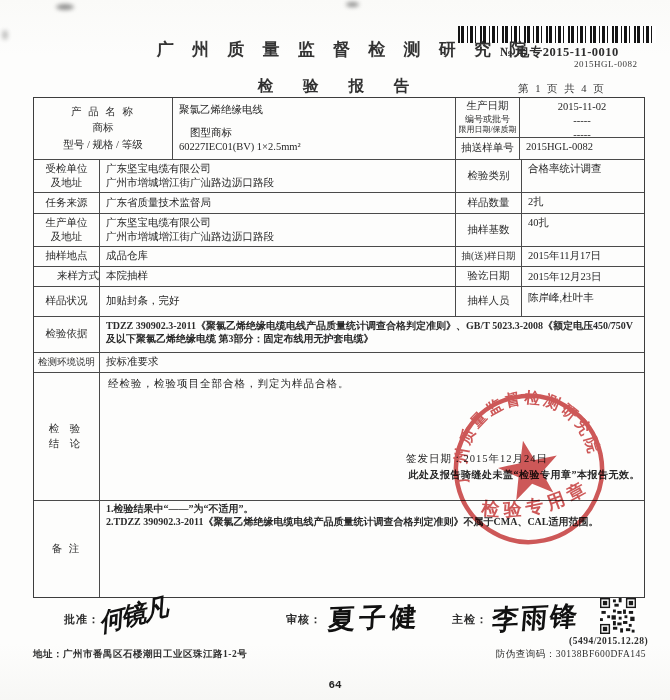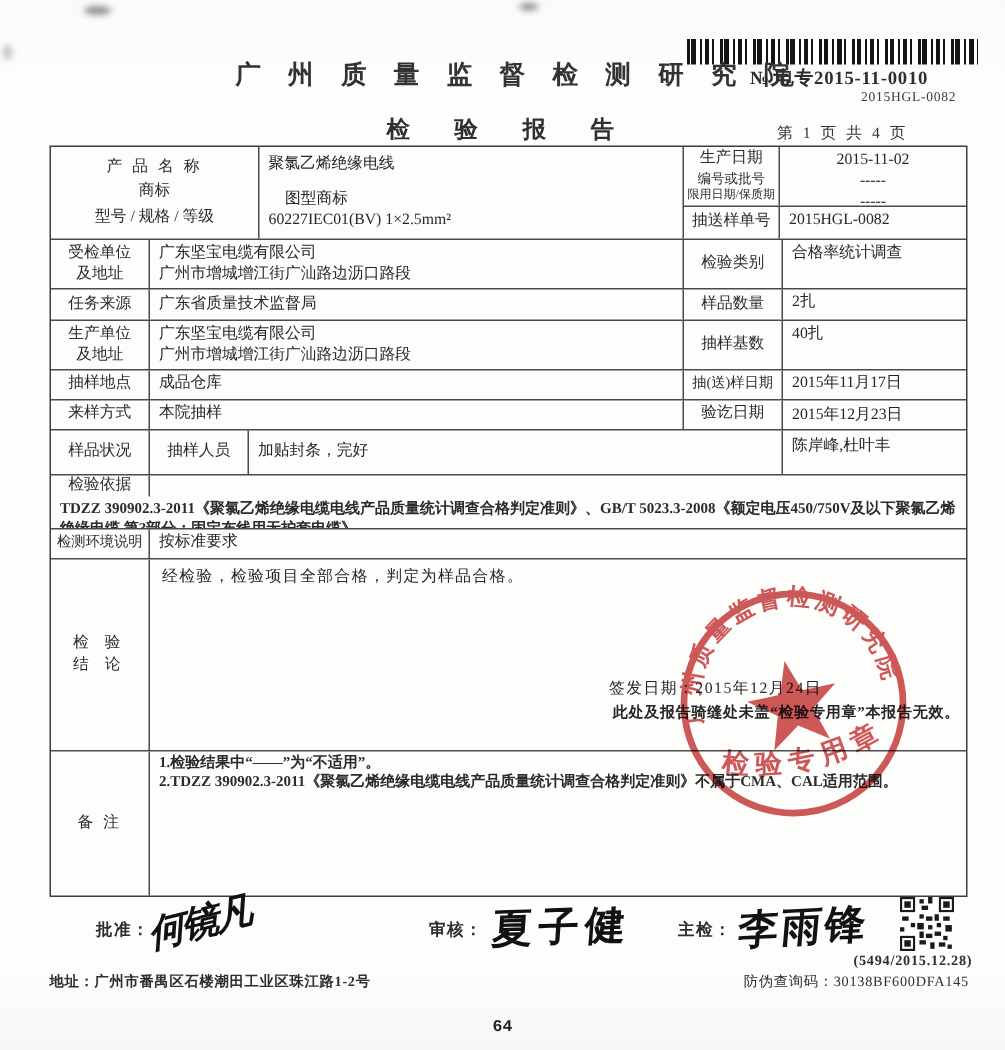--- a/index.html
+++ b/index.html
@@ -162,50 +162,50 @@
       </div>
       <div class="cell labcell" style="width:66px;font-size:9.5px;">
         <div class="line">抽(送)样日期</div>
       </div>
       <div class="cell valcell" style="width:122px;display:flex;align-items:center;">
         <div class="line">2015年11月17日</div>
       </div>
     </div>
 
     <div class="trow" style="height:20px;">
-      <div class="cell labcell" style="width:66px;">
+      <div class="cell labcell" style="width:66px;align-items:flex-end;">
         <div class="line">来样方式</div>
       </div>
       <div class="cell valcell" style="flex:1;display:flex;align-items:center;">
         <div class="line">本院抽样</div>
       </div>
       <div class="cell labcell" style="width:66px;">
         <div class="line">验讫日期</div>
       </div>
       <div class="cell valcell" style="width:122px;display:flex;align-items:flex-end;">
         <div class="line">2015年12月23日</div>
       </div>
     </div>
 
     <div class="trow" style="height:30px;">
       <div class="cell labcell" style="width:66px;">
         <div class="line">样品状况</div>
       </div>
-      <div class="cell labcell" style="width:66px;">
-        <div class="line">抽样人员</div>
-      </div>
       <div class="cell valcell" style="flex:1;display:flex;align-items:center;">
         <div class="line">加贴封条，完好</div>
       </div>
+      <div class="cell labcell" style="width:66px;">
+        <div class="line">抽样人员</div>
+      </div>
       <div class="cell valcell" style="width:122px;">
         <div class="line" style="margin-top:2px;">陈岸峰,杜叶丰</div>
       </div>
     </div>
 
-    <div class="trow" style="height:36px;flex-direction:column;">
+    <div class="trow" style="height:36px;">
       <div class="cell labcell" style="width:66px;">
         <div class="line">检验依据</div>
       </div>
       <div class="cell valcell" style="flex:1;font-size:10px;line-height:1.3;font-weight:bold;color:#2b2b2b;">
         <span>TDZZ 390902.3-2011《聚氯乙烯绝缘电缆电线产品质量统计调查合格判定准则》、GB/T 5023.3-2008《额定电压450/750V及以下聚氯乙烯绝缘电缆 第3部分：固定布线用无护套电缆》</span>
       </div>
     </div>
 
     <div class="trow" style="height:20px;">
       <div class="cell labcell" style="width:66px;font-size:9.5px;">

